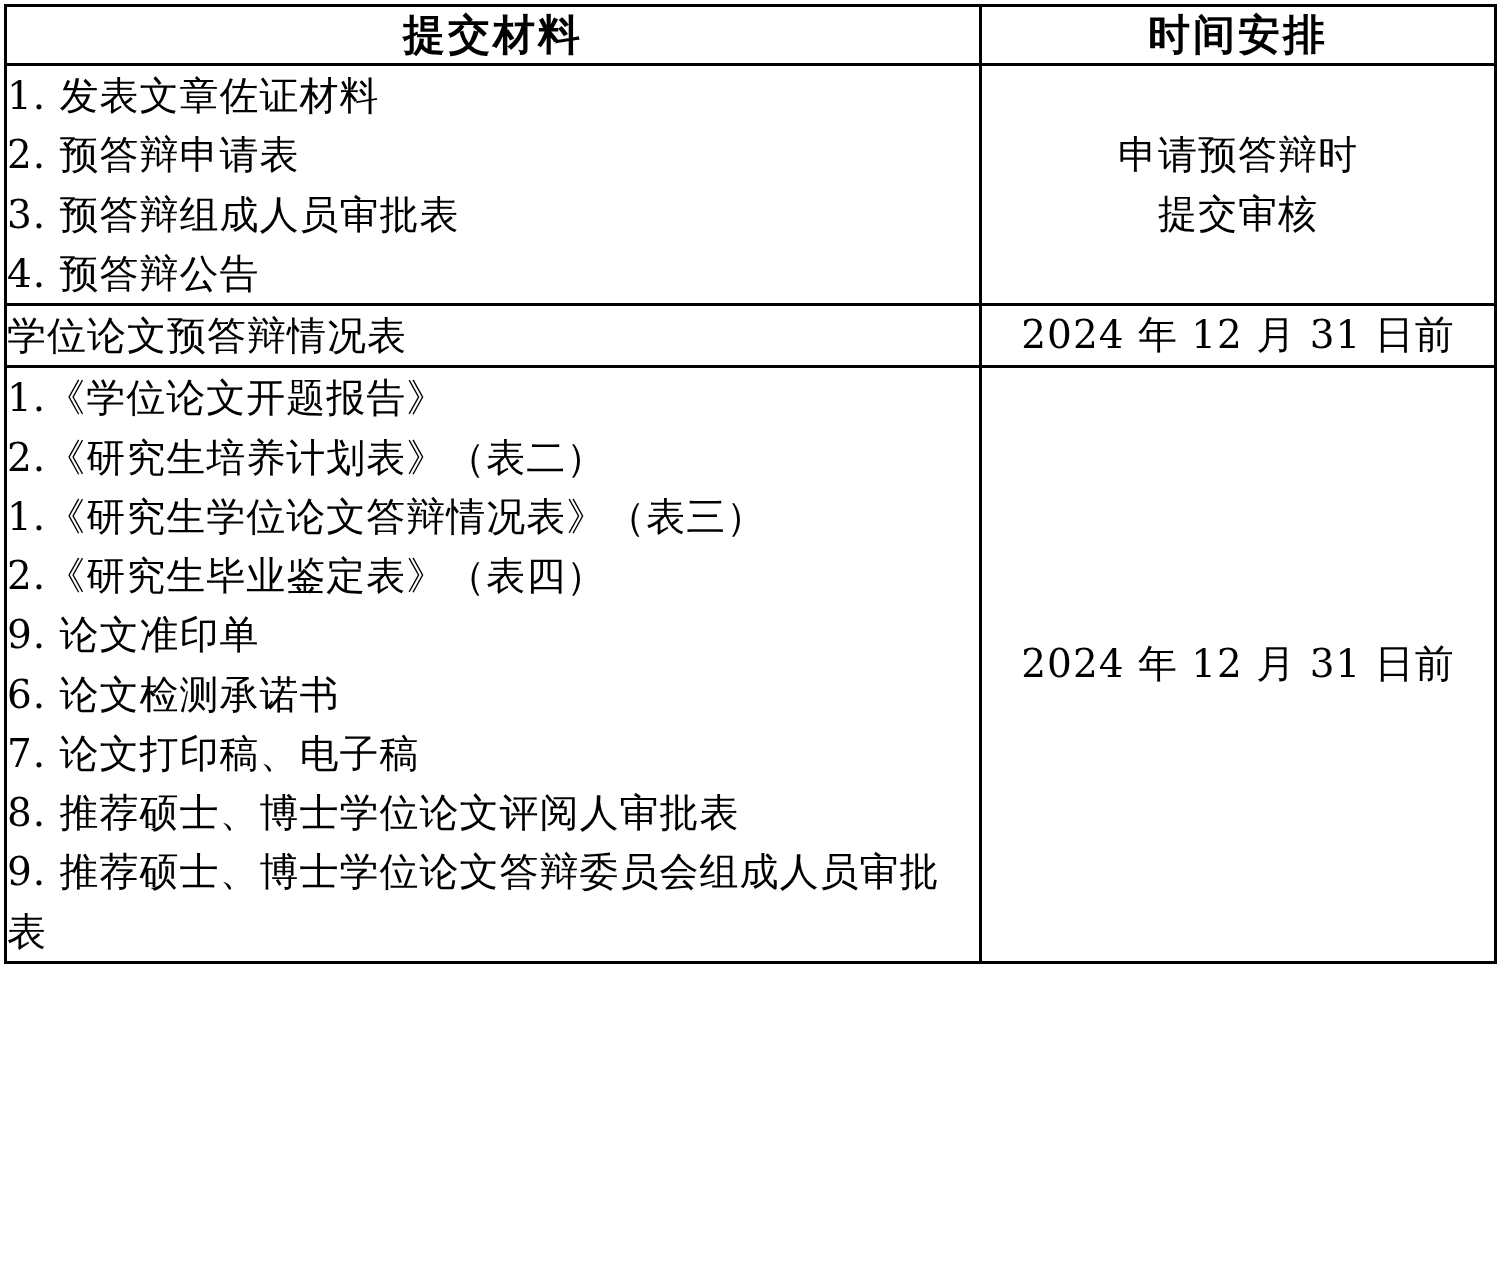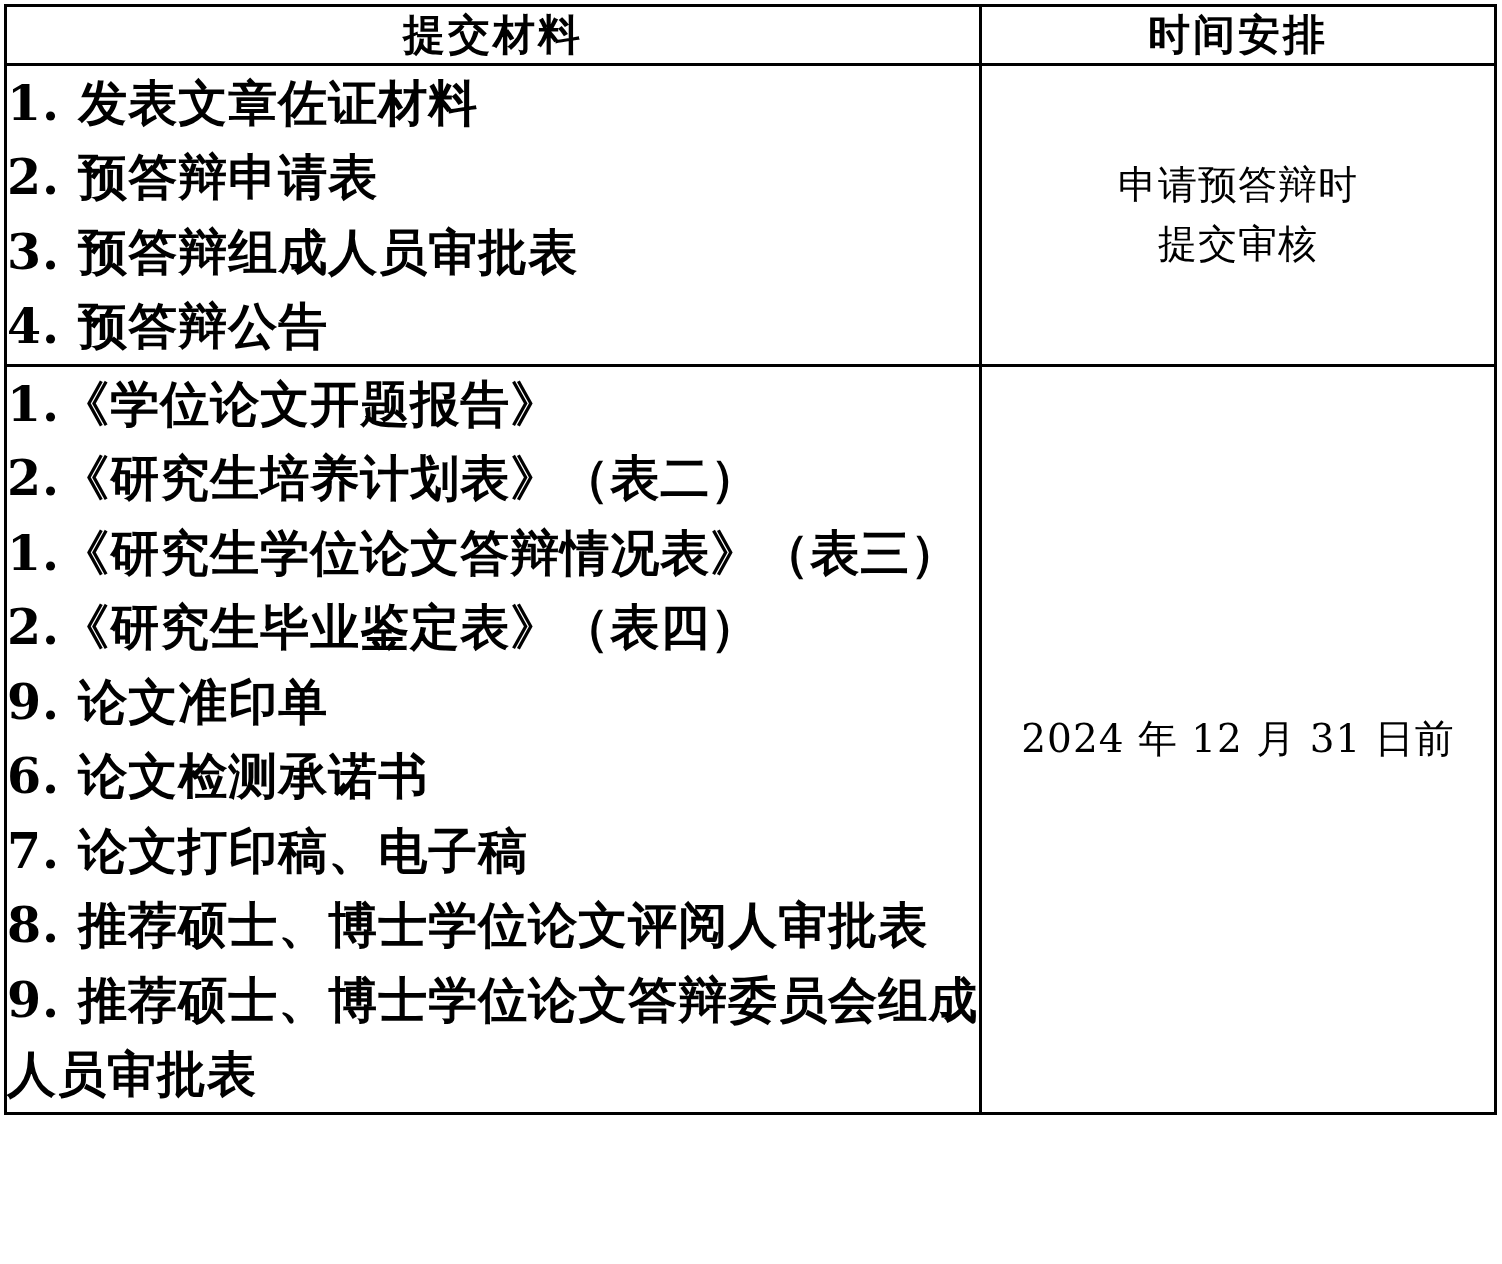--- a/index.html
+++ b/index.html
@@ -37,24 +37,23 @@
   th.head-cell {
     text-align: center;
     font-weight: bold;
     font-size: 42px;
     letter-spacing: 3px;
     padding: 16px 0 18px 0;
     font-family: "DejaVu Sans", "Liberation Sans", sans-serif;
   }
   td.material-cell {
     padding: 14px 0 14px 22px;
-    font-size: 49px;
+    font-size: 39px;
     line-height: 1.52;
     letter-spacing: 1px;
-    font-weight: bold;
   }
   td.time-cell {
     text-align: center;
     font-size: 39px;
     line-height: 1.5;
     letter-spacing: 1px;
     padding: 10px 6px;
   }
   .line {
     white-space: nowrap;
@@ -93,20 +92,28 @@
           <div class="line">2. 预答辩申请表</div>
           <div class="line">3. 预答辩组成人员审批表</div>
           <div class="line">4. 预答辩公告</div>
         </td>
         <td class="time-cell">
           <div class="time-line">申请预答辩时</div>
           <div class="time-line">提交审核</div>
         </td>
       </tr>
       <tr>
+        <td class="material-cell single-line">
+          <div class="line">学位论文预答辩情况表</div>
+        </td>
+        <td class="time-cell">
+          <div class="time-line">2024 年 12 月 31 日前</div>
+        </td>
+      </tr>
+      <tr>
         <td class="material-cell">
           <div class="line">1.《学位论文开题报告》</div>
           <div class="line">2.《研究生培养计划表》（表二）</div>
           <div class="line">1.《研究生学位论文答辩情况表》（表三）</div>
           <div class="line">2.《研究生毕业鉴定表》（表四）</div>
           <div class="line">9. 论文准印单</div>
           <div class="line">6. 论文检测承诺书</div>
           <div class="line">7. 论文打印稿、电子稿</div>
           <div class="line">8. 推荐硕士、博士学位论文评阅人审批表</div>
           <div class="wrap-line">9. 推荐硕士、博士学位论文答辩委员会组成人员审批表</div>

